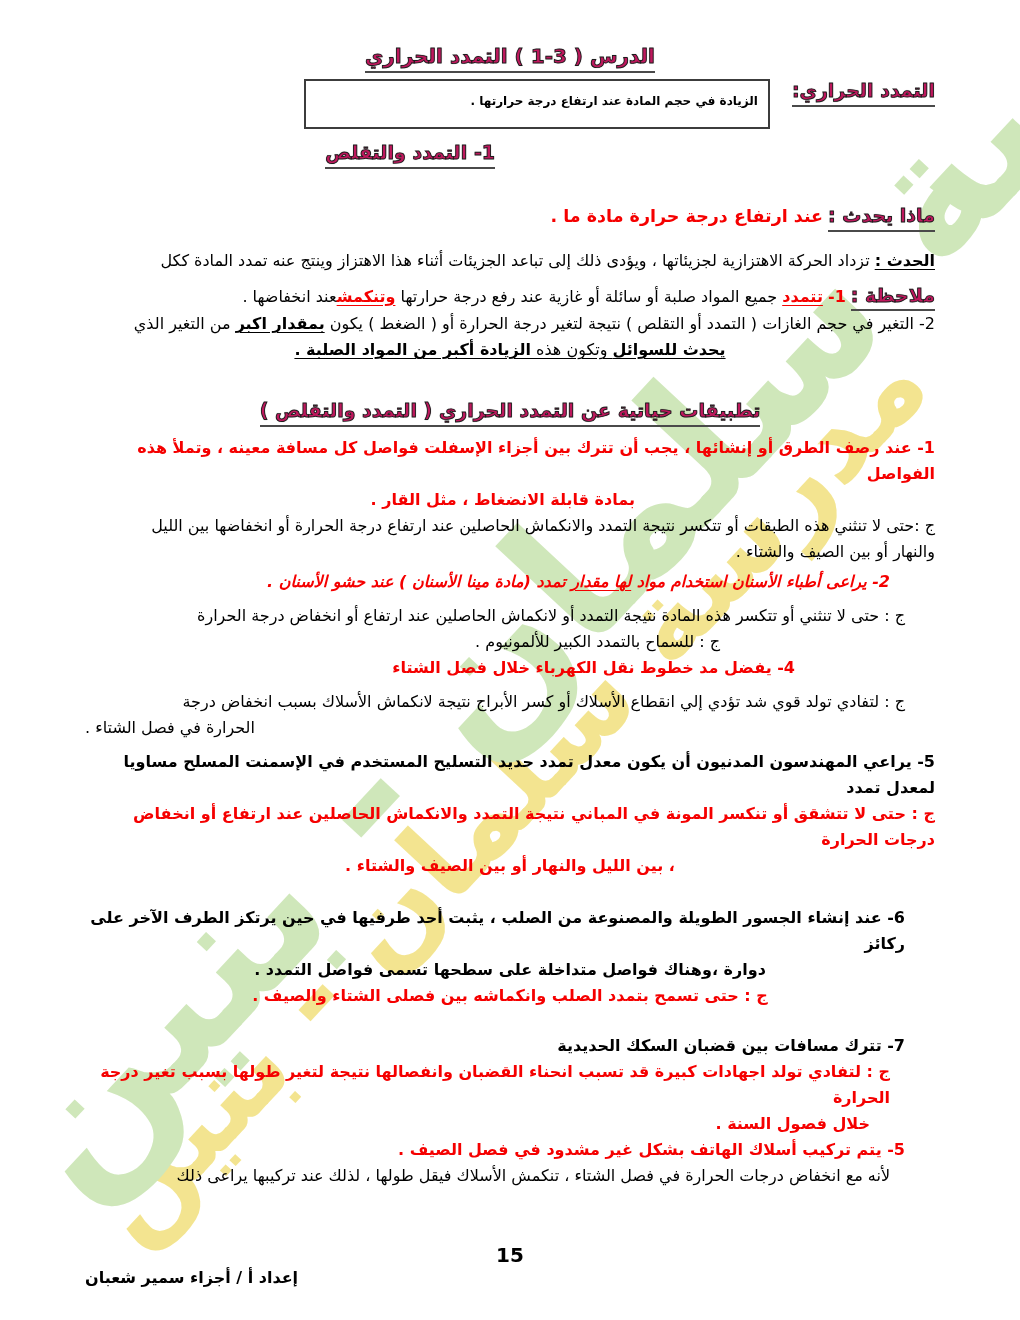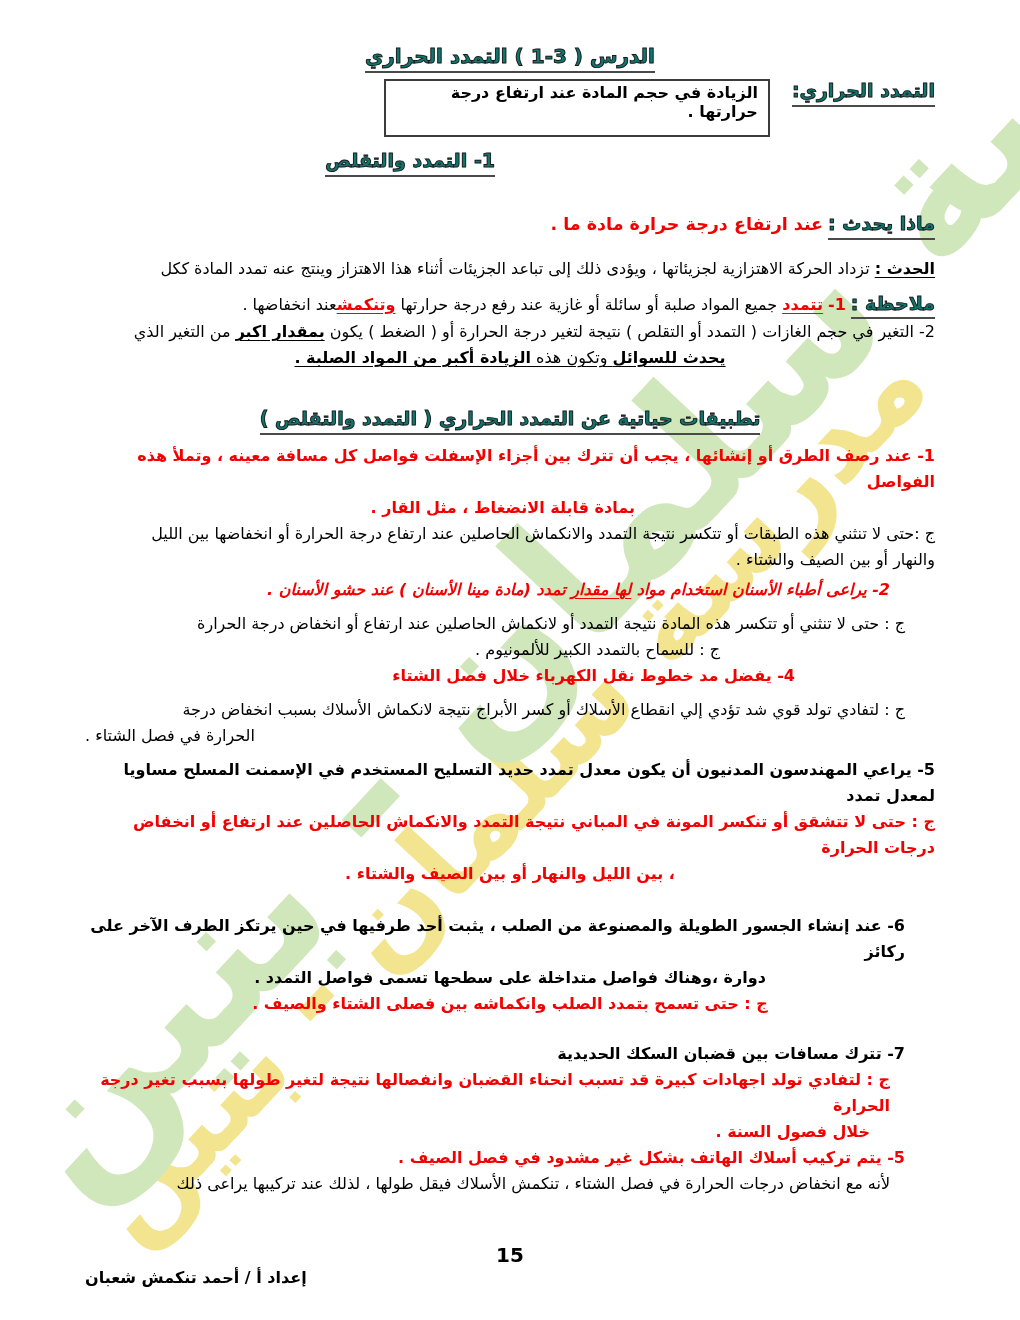--- a/index.html
+++ b/index.html
@@ -9,35 +9,35 @@
     font-family:"DejaVu Sans", sans-serif;
     direction:rtl;
   }
   .watermark-layer{position:absolute;inset:0;z-index:0;overflow:hidden;}
   .wm{position:absolute;white-space:nowrap;font-weight:700;transform-origin:0 0;}
   .wm-green{left:-50px;top:1085px;font-size:185px;color:#cfe7ba;transform:rotate(-47deg);}
   .wm-yellow{left:55px;top:1175px;font-size:115px;color:#f2e284;transform:rotate(-47deg);opacity:.9;}
 
   .page{position:relative;z-index:1;padding:44px 85px 0 85px;}
 
-  .deco{color:#0f766e;-webkit-text-stroke:0.9px #1c1c1c;text-shadow:0 0 1px #333;font-weight:700;font-size:19px;letter-spacing:.5px;}
+  .deco{color:#be185d;-webkit-text-stroke:0.9px #1c1c1c;text-shadow:0 0 1px #333;font-weight:700;font-size:19px;letter-spacing:.5px;}
   .deco-lg{font-size:20px;}
   .deco-u{display:inline-block;border-bottom:2px solid #4a4a4a;padding-bottom:2px;line-height:1.25;}
 
   .line{font-size:16px;line-height:26px;}
   .center{text-align:center;}
   .right{text-align:right;}
   .left{text-align:left;}
   .bold{font-weight:700;}
   .red{color:#f50000;font-weight:700;}
   .big{font-size:17.5px;}
   .u{text-decoration:underline;text-underline-offset:3px;margin-top:26px;}
 
   .def-row{display:flex;gap:22px;align-items:flex-start;margin-top:6px;}
-  .def-box{border:2px solid #3c3c3c;width:386px;min-height:50px;padding:2px 10px 14px 10px;font-weight:700;font-size:16px;box-sizing:border-box;}
+  .def-box{border:2px solid #3c3c3c;width:466px;min-height:50px;padding:13px 10px 14px 10px;font-weight:700;font-size:12px;box-sizing:border-box;}
 
   .sub-shift{padding-right:440px;margin-top:12px;}
 
   .mt4{margin-top:4px;font-style:italic;}   .mt8{margin-top:8px;}
   .mt-sm{margin-top:10px;}.mt-md{margin-top:16px;}
   .mt-lg{margin-top:34px;}.mt-xl{margin-top:36px;}
   .gap24{margin-top:24px;}.gap28{margin-top:26px;}
 
   .ind30{padding-right:30px;}  .ind45{padding-right:45px;}
   .ind55{padding-right:55px;}  .ind65{padding-right:65px;}
@@ -119,13 +119,13 @@
   <div class="line right bold ind30 gap24">7- تترك مسافات بين قضبان السكك الحديدية</div>
   <div class="line right red ind45">ج : لتفادي تولد اجهادات كبيرة قد تسبب انحناء القضبان وانفصالها نتيجة لتغير طولها بسبب تغير درجة الحرارة</div>
   <div class="line right red ind65">خلال فصول السنة .</div>
 
   <div class="line right red ind30">5- يتم تركيب أسلاك الهاتف بشكل غير مشدود في فصل الصيف .</div>
   <div class="line right ind45">لأنه مع انخفاض درجات الحرارة في فصل الشتاء ، تنكمش الأسلاك فيقل طولها ، لذلك عند تركيبها يراعى ذلك</div>
 
 </div>
 
 <div class="footer-page-num">15</div>
-<div class="footer-author">إعداد أ / أحمد تنكمش شعبان</div>
+<div class="footer-author">إعداد أ / أجزاء سمير شعبان</div>
 
 </body></html>

